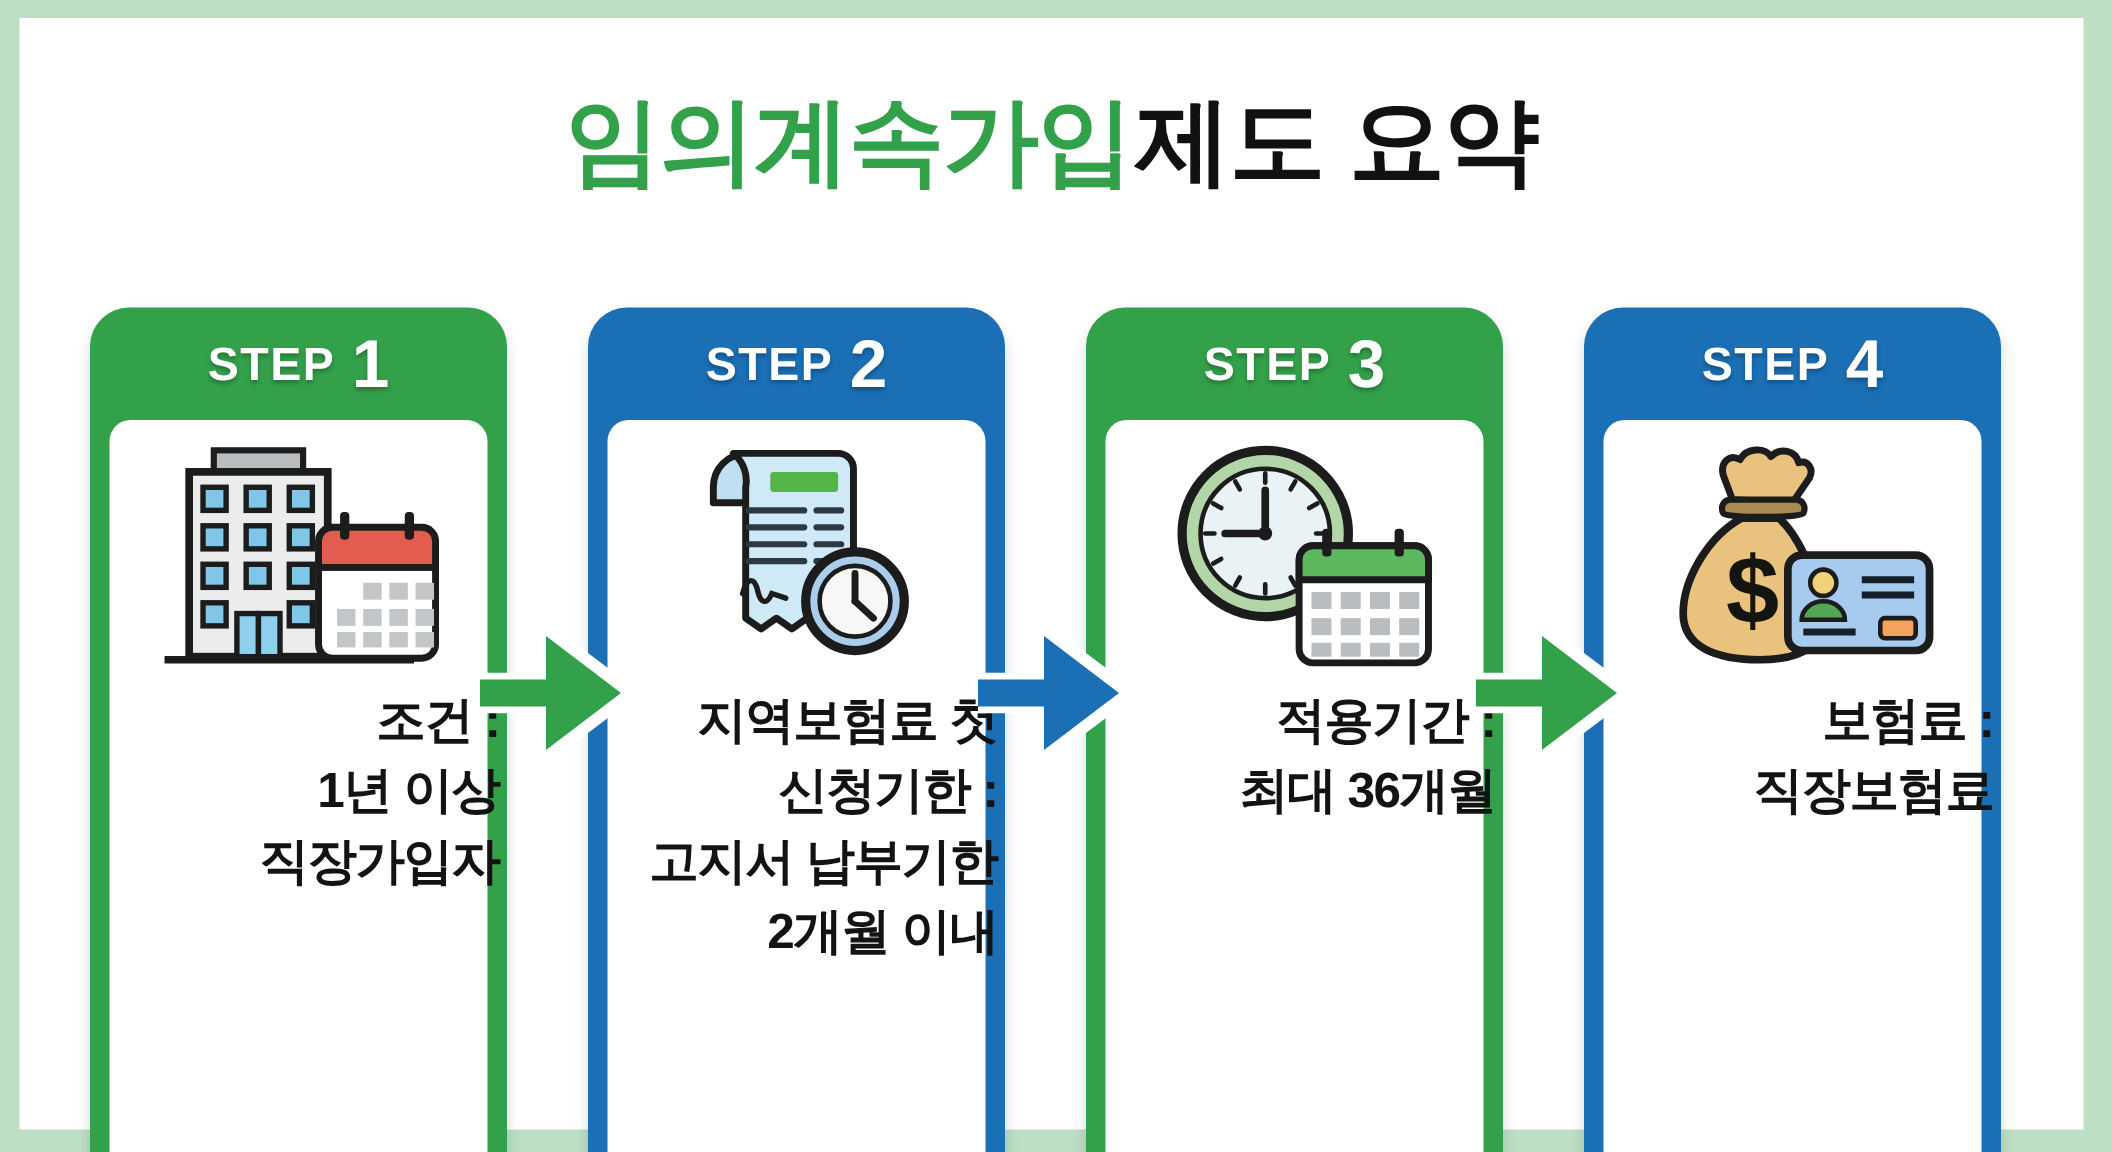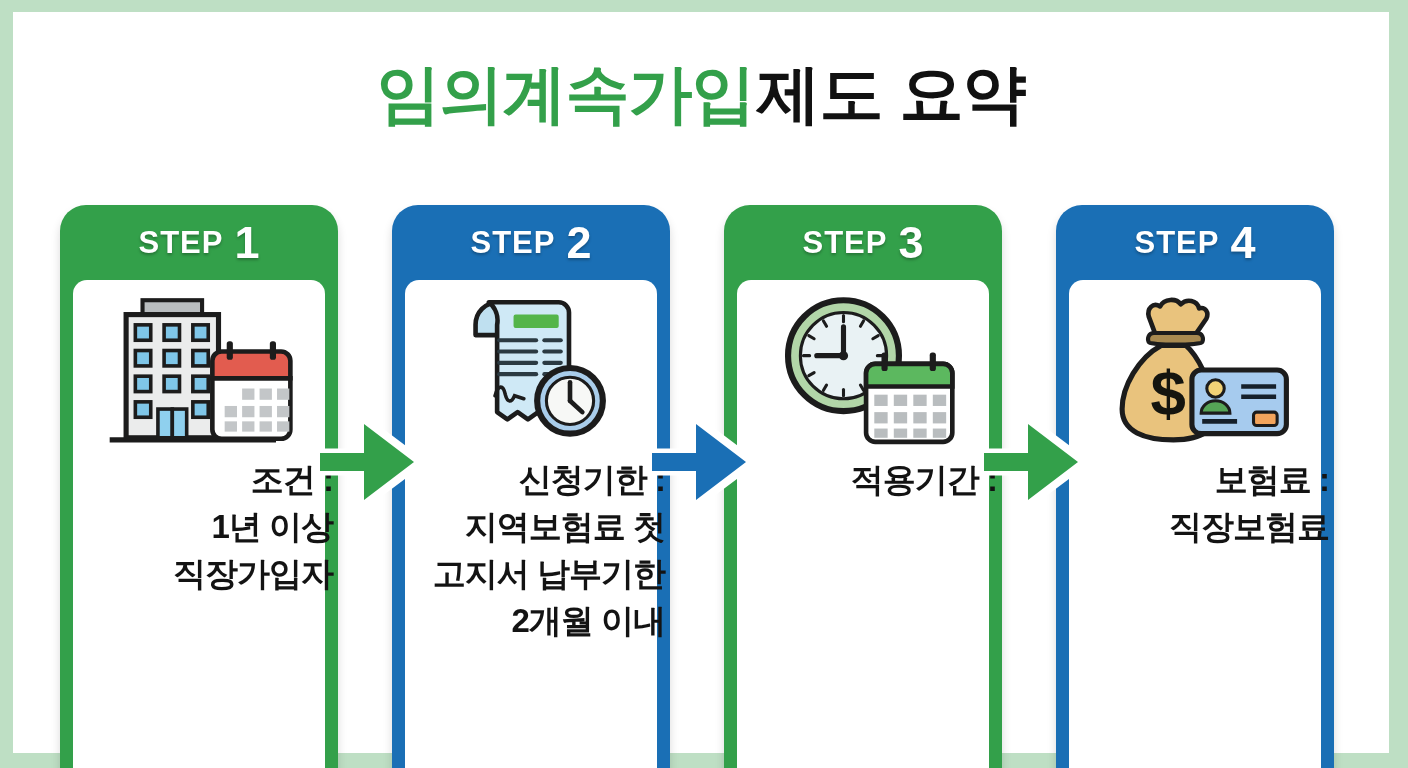--- a/index.html
+++ b/index.html
@@ -145,22 +145,22 @@
                 <line x1="108" y1="80" x2="124" y2="80"></line>
             </g>
             <path d="M60,101 c3,-11 8,-11 10,-1 c2,8 6,8 9,1 l9,3" fill="none" stroke="#1c1c1c" stroke-width="3.5" stroke-linecap="round"></path>
             <circle cx="133" cy="106" r="32" fill="#a9cdeb" stroke="#1c1c1c" stroke-width="6"></circle>
             <circle cx="133" cy="106" r="23" fill="#f7f8f6" stroke="#1c1c1c" stroke-width="3"></circle>
             <line x1="133" y1="106" x2="133" y2="88" stroke="#1c1c1c" stroke-width="4.5" stroke-linecap="round"></line>
             <line x1="133" y1="106" x2="145" y2="117" stroke="#1c1c1c" stroke-width="4.5" stroke-linecap="round"></line>
           </svg>
         </div>
         <div class="lines">
+          <div>지역보험료 첫</div>
           <div>신청기한 :</div>
-          <div>지역보험료 첫</div>
           <div>고지서 납부기한</div>
           <div>2개월 이내</div>
         </div>
       </div>
     </div>
 
     <div class="card c3" style="--c: #33a04a;">
       <div class="hdr">
         <span class="lbl">STEP</span>
         <span class="num">3</span>
@@ -202,20 +202,21 @@
                 <rect x="163" y="117" width="13" height="11"></rect>
               <rect x="106" y="133" width="13" height="9"></rect>
                 <rect x="125" y="133" width="13" height="9"></rect>
                 <rect x="144" y="133" width="13" height="9"></rect>
                 <rect x="163" y="133" width="13" height="9"></rect>
             </g>
           </svg>
         </div>
         <div class="lines">
           <div>적용기간 :</div>
+          <div>최대 36개월</div>
         </div>
       </div>
     </div>
 
     <div class="card c4" style="--c: #1a6fb5;">
       <div class="hdr">
         <span class="lbl">STEP</span>
         <span class="num">4</span>
       </div>
       <div class="panel">

